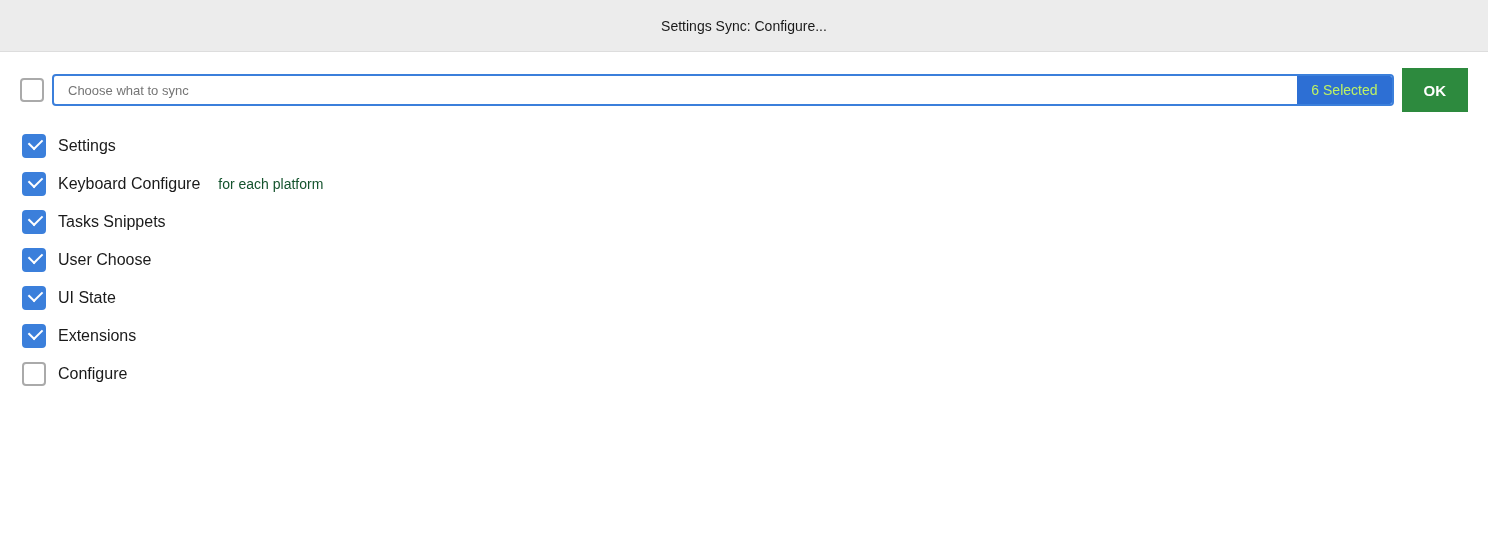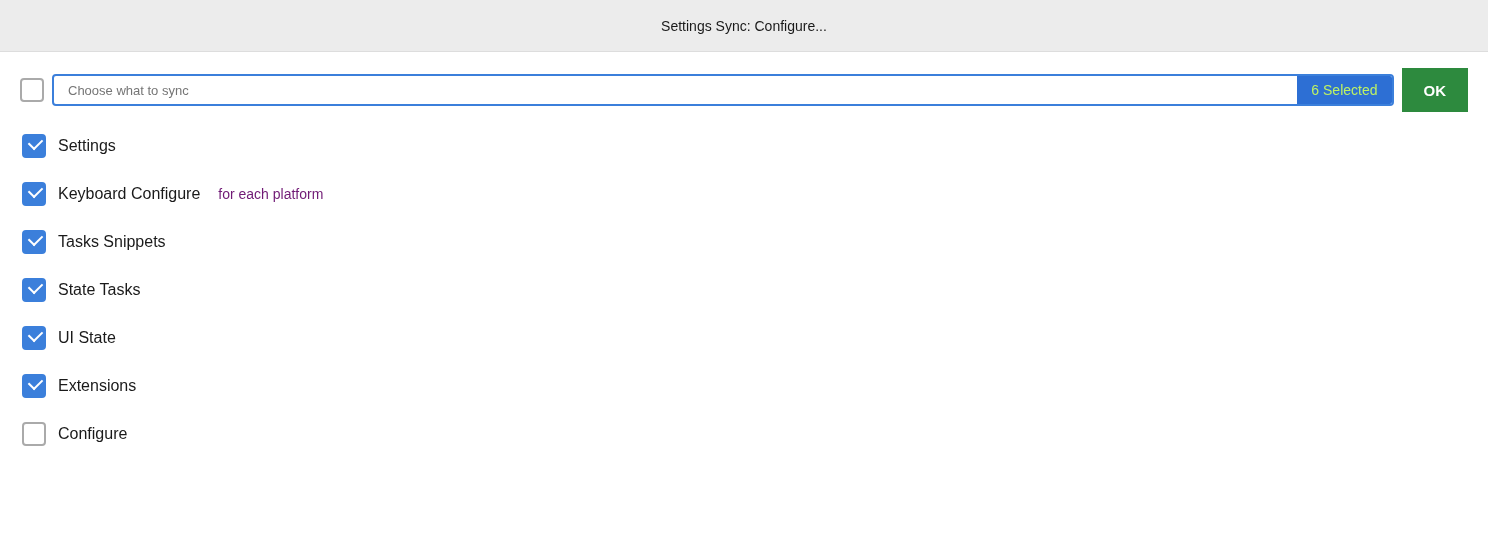--- a/index.html
+++ b/index.html
@@ -86,38 +86,38 @@
       font-size: 15px;
       font-weight: 600;
       cursor: pointer;
       height: 44px;
       min-width: 60px;
     }
 
     .items-list {
       display: flex;
       flex-direction: column;
-      gap: 12px;
+      gap: 2px;
     }
 
     .list-item {
       display: flex;
       align-items: center;
       gap: 12px;
       padding: 6px 2px;
     }
 
     .item-label {
       font-size: 16px;
       color: #1a1a1a;
     }
 
     .item-sublabel {
       font-size: 14px;
-      color: #701a75;
+      color: #14532d;
       margin-left: 6px;
     }
 
     
     .checkbox-checked {
       width: 24px;
       height: 24px;
       border-radius: 4px;
       border: 2px solid #3b7fdb;
       background: #3b7fdb;
@@ -180,21 +180,21 @@
         <div class="checkbox-checked"></div>
         <span class="item-label">Keyboard Configure</span>
         <span class="item-sublabel">for each platform</span>
       </div>
       <div class="list-item">
         <div class="checkbox-checked"></div>
         <span class="item-label">Tasks Snippets</span>
       </div>
       <div class="list-item">
         <div class="checkbox-checked"></div>
-        <span class="item-label">State Tasks</span>
+        <span class="item-label">User Choose</span>
       </div>
       <div class="list-item">
         <div class="checkbox-checked"></div>
         <span class="item-label">UI State</span>
       </div>
       <div class="list-item">
         <div class="checkbox-checked"></div>
         <span class="item-label">Extensions</span>
       </div>
       <div class="list-item">

